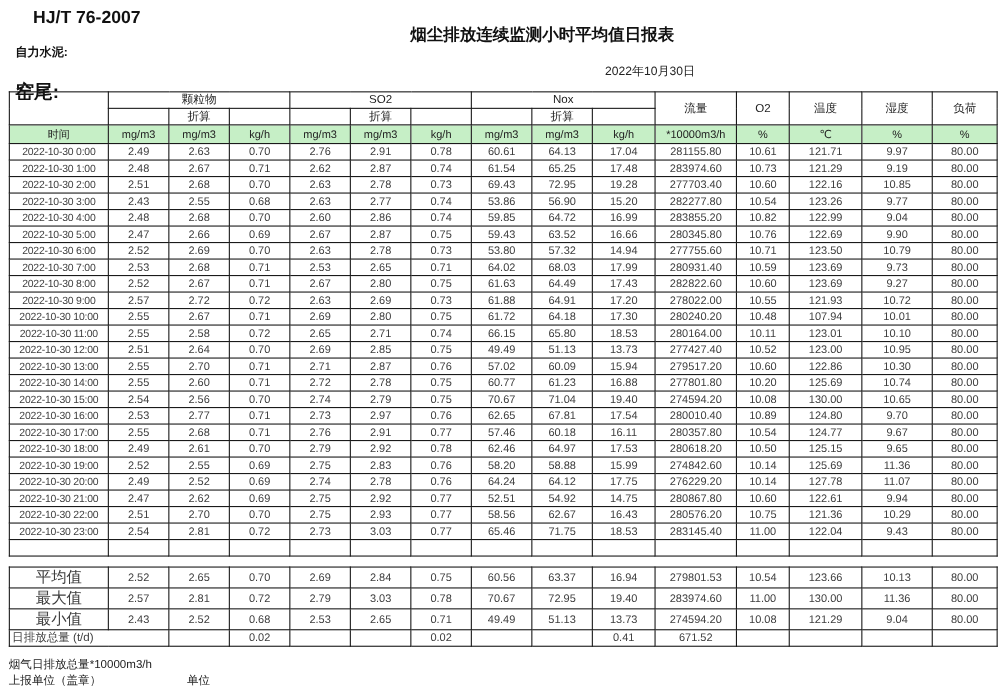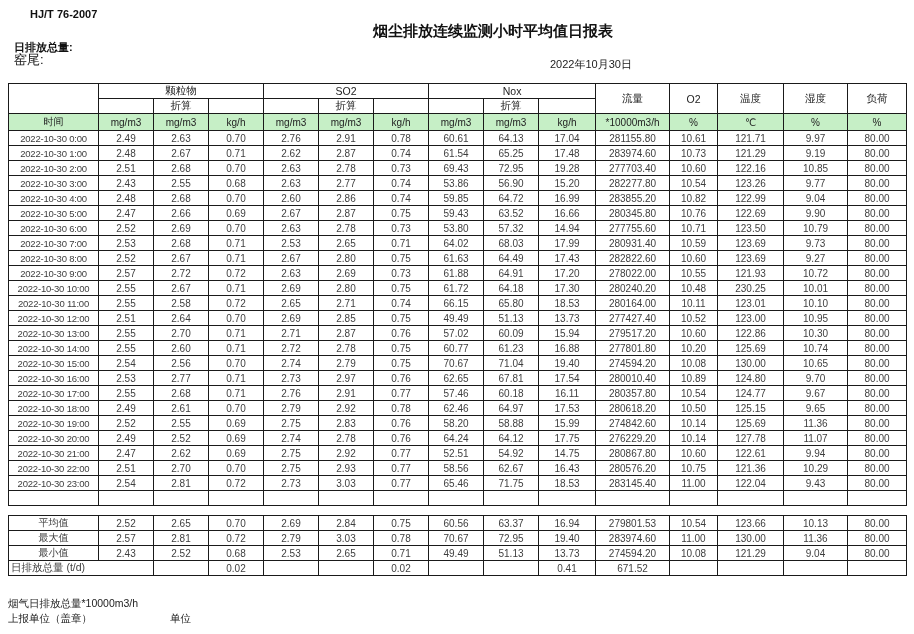--- a/index.html
+++ b/index.html
@@ -1,48 +1,48 @@
 <!DOCTYPE html>
 <html><head>
 <meta charset="utf-8">
 <style>
   html,body{margin:0;padding:0;background:#e8e8e8;}
   .page{
     position:relative;width:914px;height:634px;background:#ffffff;
     font-family:"Liberation Sans","DejaVu Sans",sans-serif;color:#3d3d3d;overflow:hidden;
   }
-  .std{position:absolute;left:30px;top:8px;font-weight:bold;font-size:11px;color:#111;}
+  .std{position:absolute;left:30px;top:8px;font-weight:bold;font-size:16px;color:#111;}
   .title{position:absolute;left:0;top:22px;width:914px;text-align:center;font-weight:bold;font-size:15px;color:#111;padding-left:36px;}
   .company{position:absolute;left:14px;top:40px;font-weight:bold;font-size:11px;color:#111;}
-  .site{position:absolute;left:14px;top:51px;font-weight:normal;font-size:13px;color:#111;}
+  .site{position:absolute;left:14px;top:72px;font-weight:bold;font-size:17px;color:#111;}
   .date{position:absolute;left:550px;top:57px;font-size:11px;color:#222;}
   .tablewrap{position:absolute;left:8px;top:83px;width:898px;}
   table{border-collapse:collapse;table-layout:fixed;width:898px;}
   td{
     border:1px solid #1a1a1a;font-size:10px;text-align:center;vertical-align:middle;
     padding:0;overflow:hidden;white-space:nowrap;color:#3d3d3d;height:14px;
   }
   .hdr td{font-size:10.5px;color:#222;height:14px;}
   tr.green td{background:#c6efc6;height:16px;font-size:10px;color:#222;}
   td.timecell{font-size:9.5px;letter-spacing:-0.2px;margin-top:16px;}
-  td.labelcell{font-size:10px;}
+  td.labelcell{font-size:14px;}
   td.totallabel{text-align:left;font-size:10.5px;padding-left:2px;}
   .summary{margin-top:9px;}
   .foot1{position:absolute;left:8px;top:597px;font-size:10.5px;color:#222;}
   .foot2{position:absolute;left:8px;top:612px;font-size:10.5px;color:#222;}
   .foot3{position:absolute;left:170px;top:612px;font-size:10.5px;color:#222;}
 </style>
 </head>
 <body>
 
 <div class="page">
 
   <div class="std">HJ/T 76-2007</div>
   <div class="title">烟尘排放连续监测小时平均值日报表</div>
-  <div class="company">日排放总量:</div>
+  <div class="company">自力水泥:</div>
   <div class="site">窑尾:</div>
   <div class="date">2022年10月30日</div>
 
   <div class="tablewrap">
     <table>
       <colgroup>
         <col style="width:90px">
           <col style="width:55px">
           <col style="width:55px">
           <col style="width:55px">
@@ -276,21 +276,21 @@
             <td>2.67</td>
             <td>0.71</td>
             <td>2.69</td>
             <td>2.80</td>
             <td>0.75</td>
             <td>61.72</td>
             <td>64.18</td>
             <td>17.30</td>
             <td>280240.20</td>
             <td>10.48</td>
-            <td>230.25</td>
+            <td>107.94</td>
             <td>10.01</td>
             <td>80.00</td>
           </tr>
           <tr>
             <td class="timecell">2022-10-30 11:00</td>
             <td>2.55</td>
             <td>2.58</td>
             <td>0.72</td>
             <td>2.65</td>
             <td>2.71</td>

